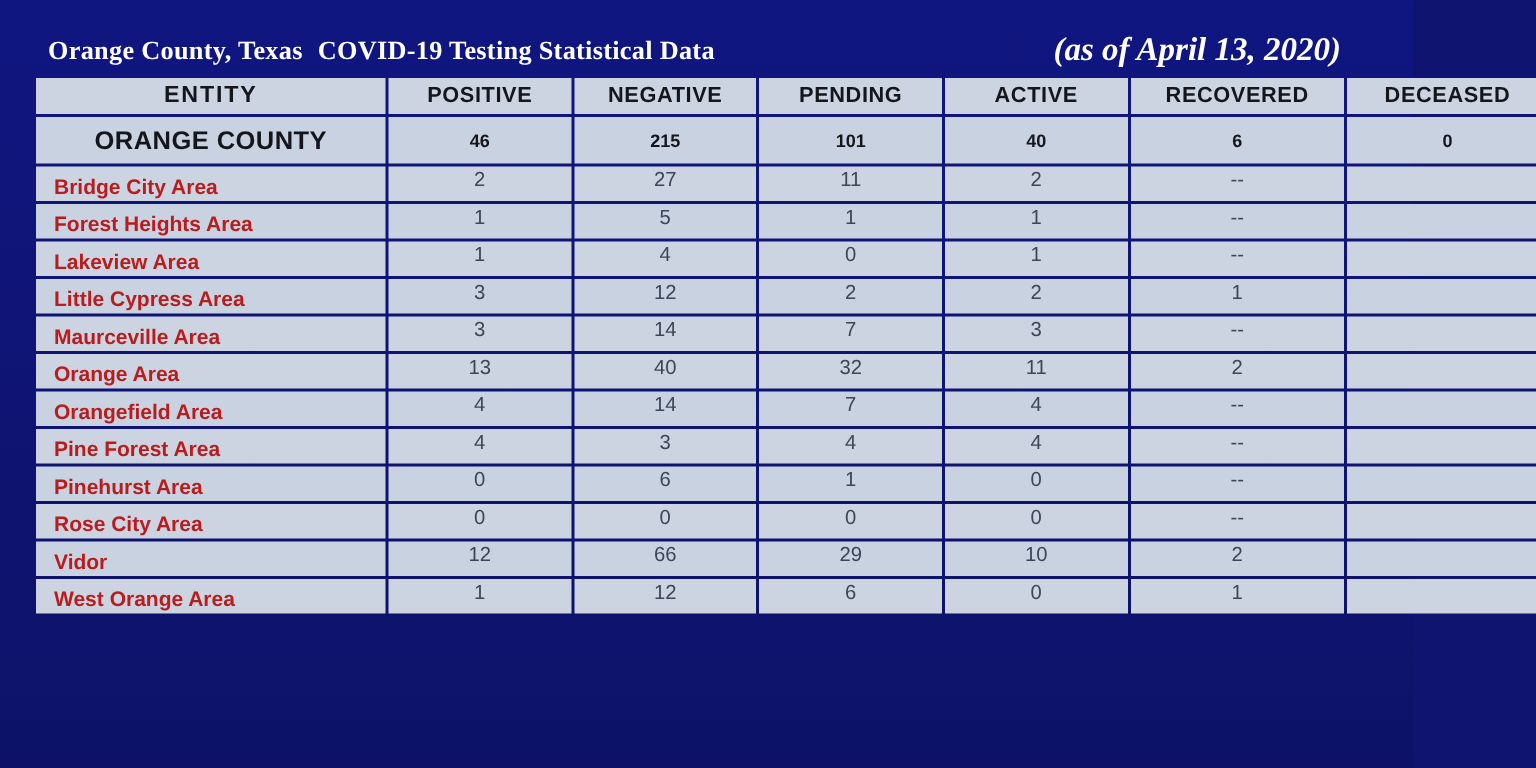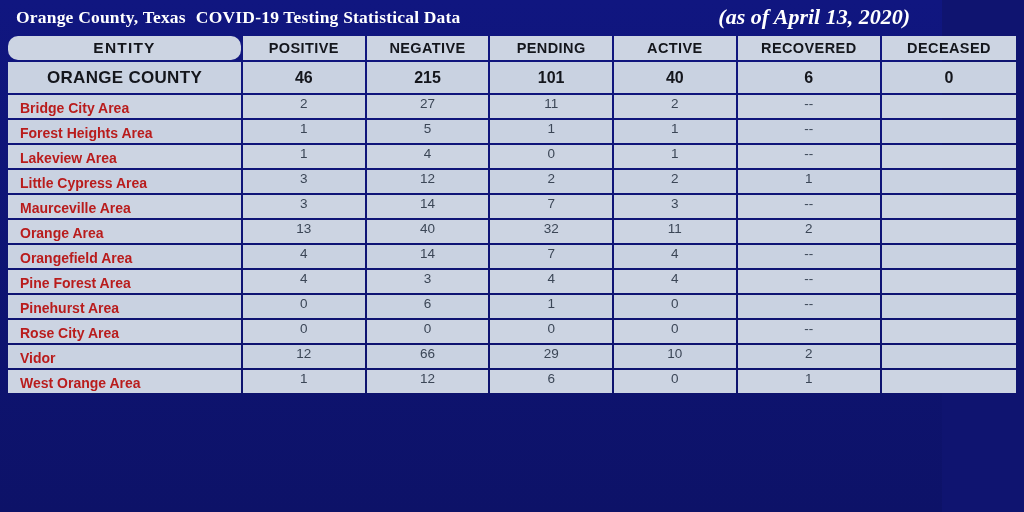--- a/index.html
+++ b/index.html
@@ -10,21 +10,21 @@
     background: #0f1470;
     font-family: "Liberation Serif", serif;
     overflow: hidden;
   }
   .page {
     width: 942px;
     height: 512px;
     background: #111a7a;
     background: linear-gradient(#101680, #0d1268);
     position: relative;
-    padding: 0;
+    padding: 16px;
   }
   
   .header {
     height: 34px;
     display: flex;
     align-items: center;
     justify-content: space-between;
     padding: 0 14px 0 16px;
     color: #ffffff;
   }
@@ -69,25 +69,24 @@
   thead th {
     height: 24px;
     font-size: 14.5px;
     font-weight: bold;
     letter-spacing: 0.4px;
     background: #ccd4e2;
   }
   thead th.entity-head {
     font-size: 15.5px;
     letter-spacing: 1.2px;
-    border-radius: 10px;
   }
   tr.total-row td {
     height: 31px;
-    font-size: 16px;
+    font-size: 12px;
     font-weight: bold;
     background: #c9d2e1;
   }
   tr.total-row td.entity-cell {
     text-align: center;
     font-size: 17px;
     letter-spacing: 0.3px;
   }
   tr.data-row td {
     height: 23px;

